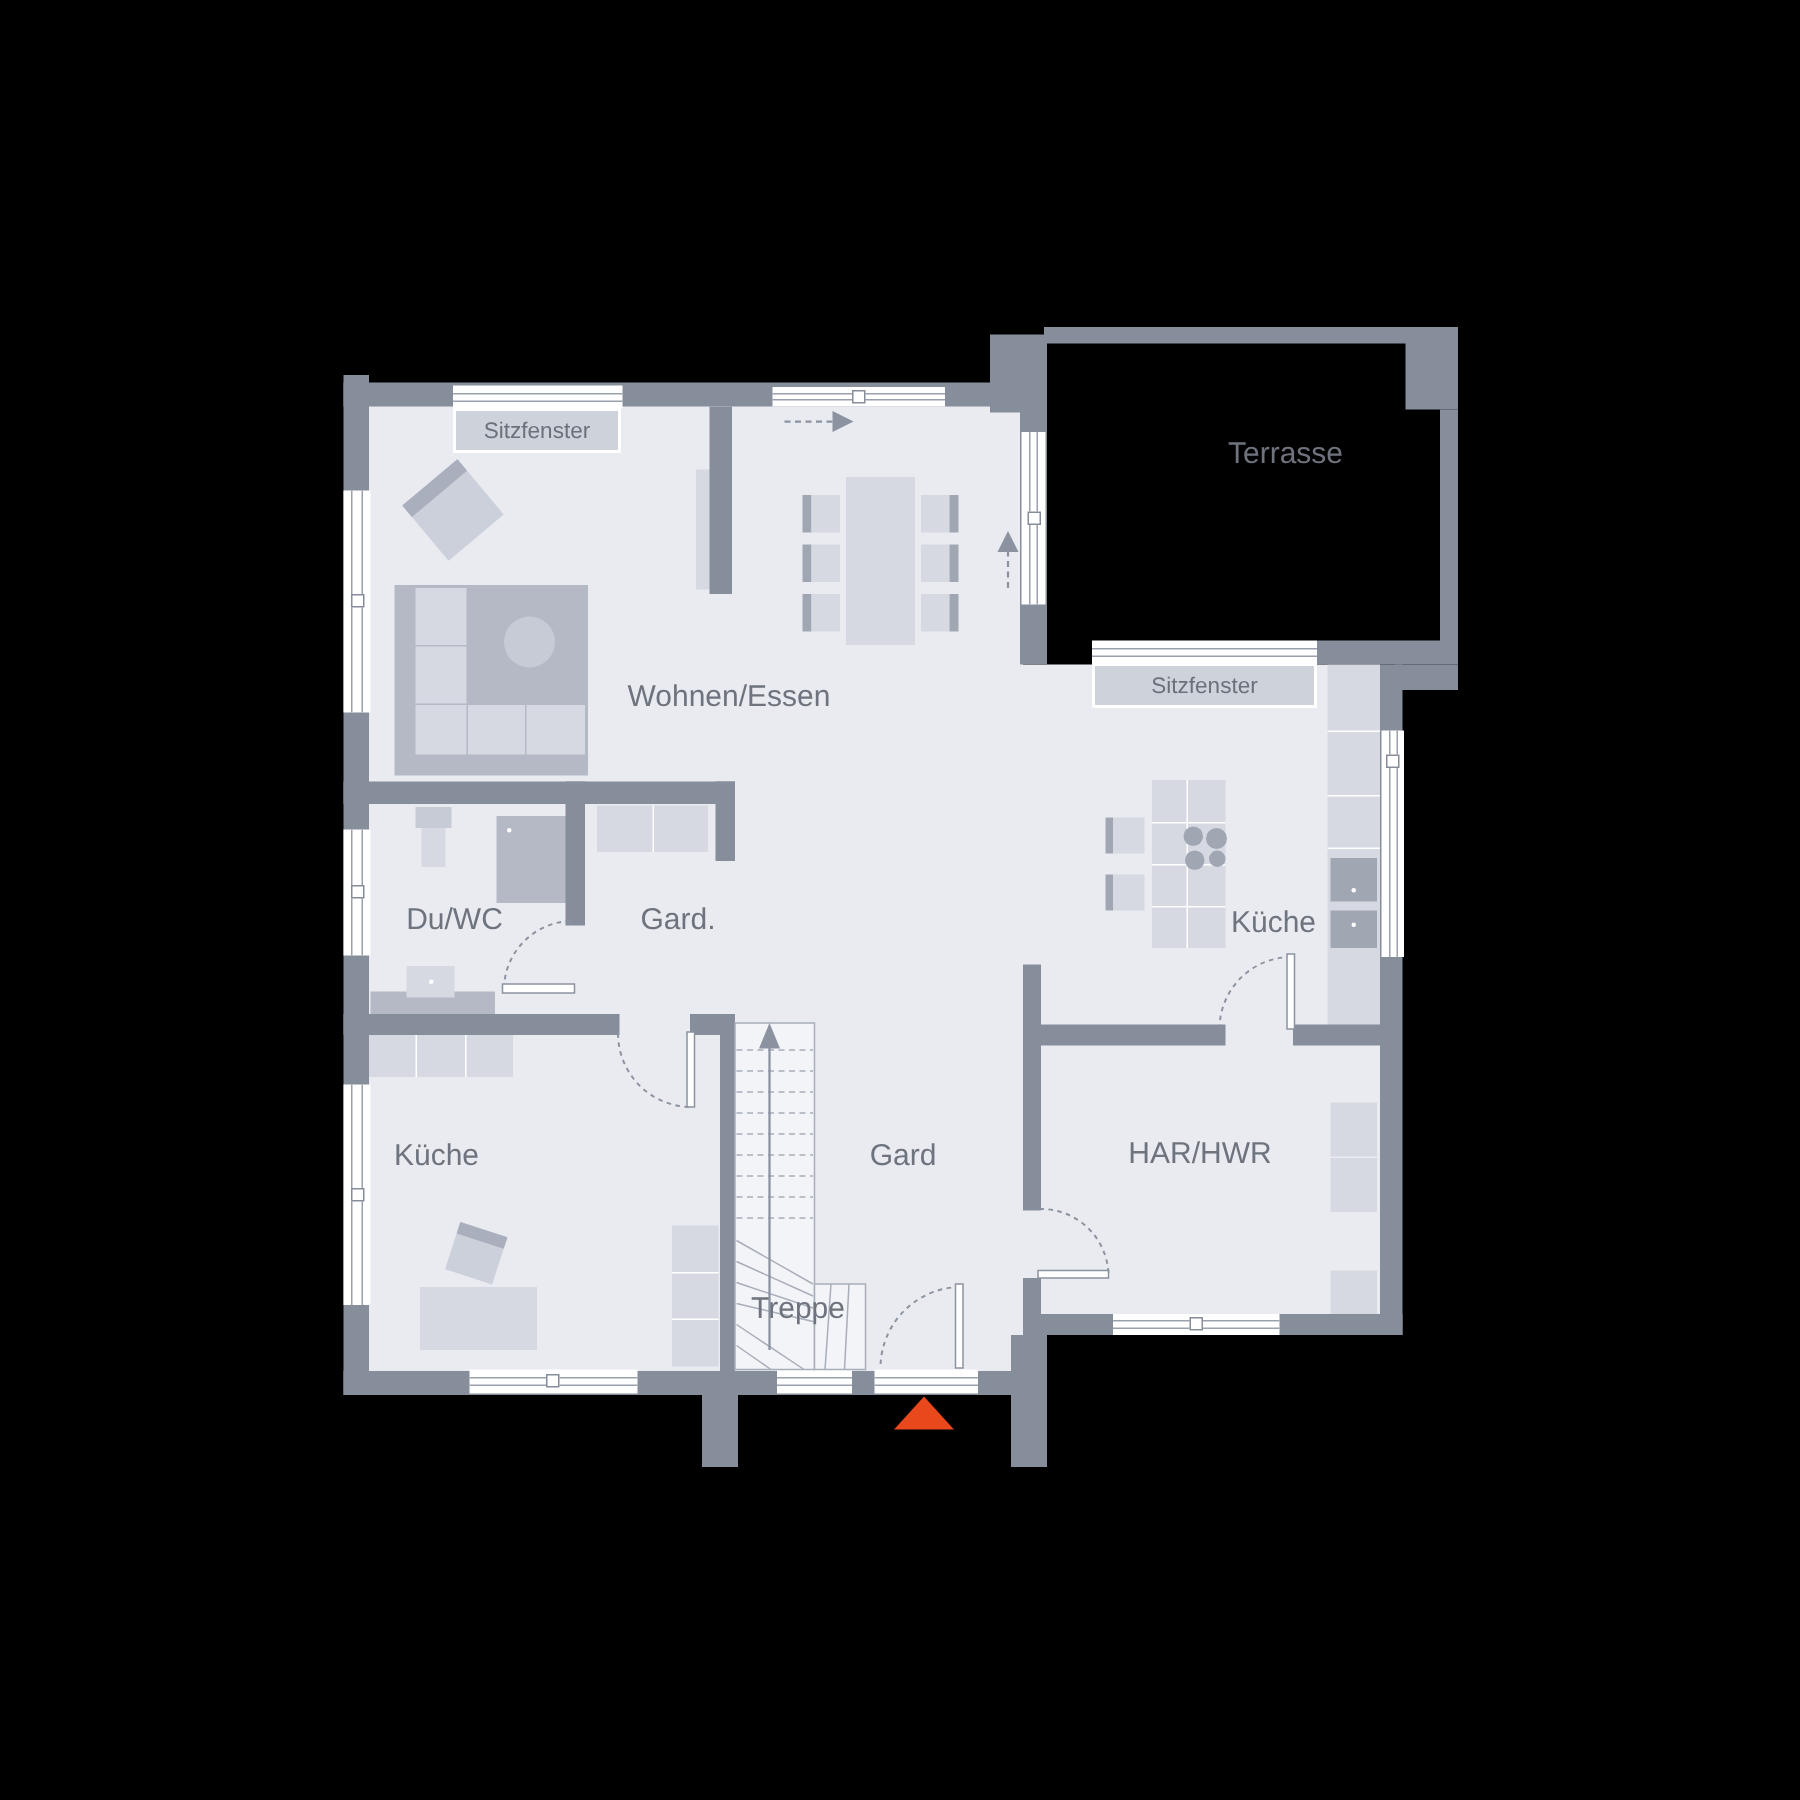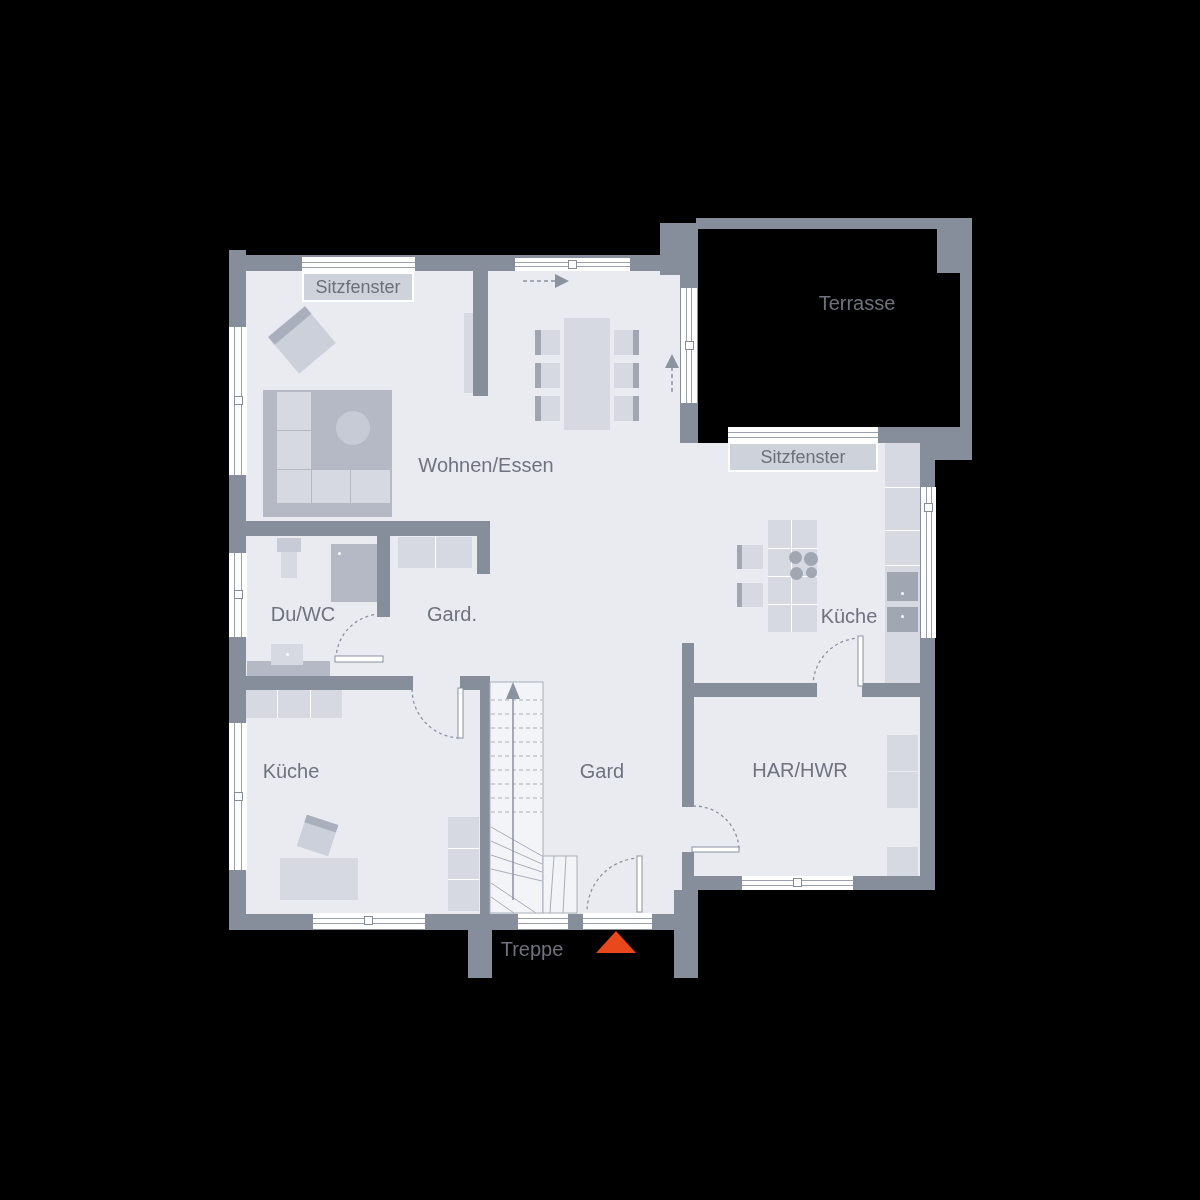--- a/index.html
+++ b/index.html
@@ -15,21 +15,21 @@
   .divline-h{position:absolute;background:#ffffff;height:1px;}
   .win{position:absolute;background:#ffffff;}
   .win.h::before{content:"";position:absolute;left:0;right:0;top:30%;height:1px;background:#9aa1ad;}
   .win.h::after{content:"";position:absolute;left:0;right:0;bottom:30%;height:1px;background:#9aa1ad;}
   .win.v::before{content:"";position:absolute;top:0;bottom:0;left:30%;width:1px;background:#9aa1ad;}
   .win.v::after{content:"";position:absolute;top:0;bottom:0;right:30%;width:1px;background:#9aa1ad;}
   .handle{position:absolute;width:9px;height:9px;background:#fff;border:1px solid #868d9a;box-sizing:border-box;}
   .room-label{position:absolute;transform:translate(-50%,-50%);color:#6e737e;font-size:20px;
               white-space:nowrap;letter-spacing:0px;}
   .label-box{position:absolute;background:#ced2db;border:2px solid #ffffff;box-sizing:border-box;
-             display:flex;align-items:center;justify-content:center;color:#6b7079;font-size:18px;}
+             display:flex;align-items:center;justify-content:center;color:#6b7079;font-size:15px;}
   .dot{position:absolute;width:3px;height:3px;background:#fff;border-radius:50%;}
   .chair-rot{position:absolute;background:#ccd0da;border-top:10px solid #a9afbc;box-sizing:border-box;}
   svg{position:absolute;left:0;top:0;}
 </style>
 </head>
 <body>
 
 <div id="plan">
 
   <div class="floor" style="left:245px;top:270px;width:437px;height:645px;"></div>
@@ -226,15 +226,15 @@
     <span>Sitzfenster</span>
   </div>
   <div class="room-label" style="left:857px;top:303px;">Terrasse</div>
   <div class="room-label" style="left:486px;top:465px;">Wohnen/Essen</div>
   <div class="room-label" style="left:303px;top:614px;">Du/WC</div>
   <div class="room-label" style="left:452px;top:614px;">Gard.</div>
   <div class="room-label" style="left:849px;top:616px;">Küche</div>
   <div class="room-label" style="left:291px;top:771px;">Küche</div>
   <div class="room-label" style="left:602px;top:771px;">Gard</div>
   <div class="room-label" style="left:800px;top:770px;">HAR/HWR</div>
-  <div class="room-label" style="left:532px;top:949px;">Treppe</div>
+  <div class="room-label" style="left:532px;top:873px;">Treppe</div>
 
 </div>
 
 </body></html>

